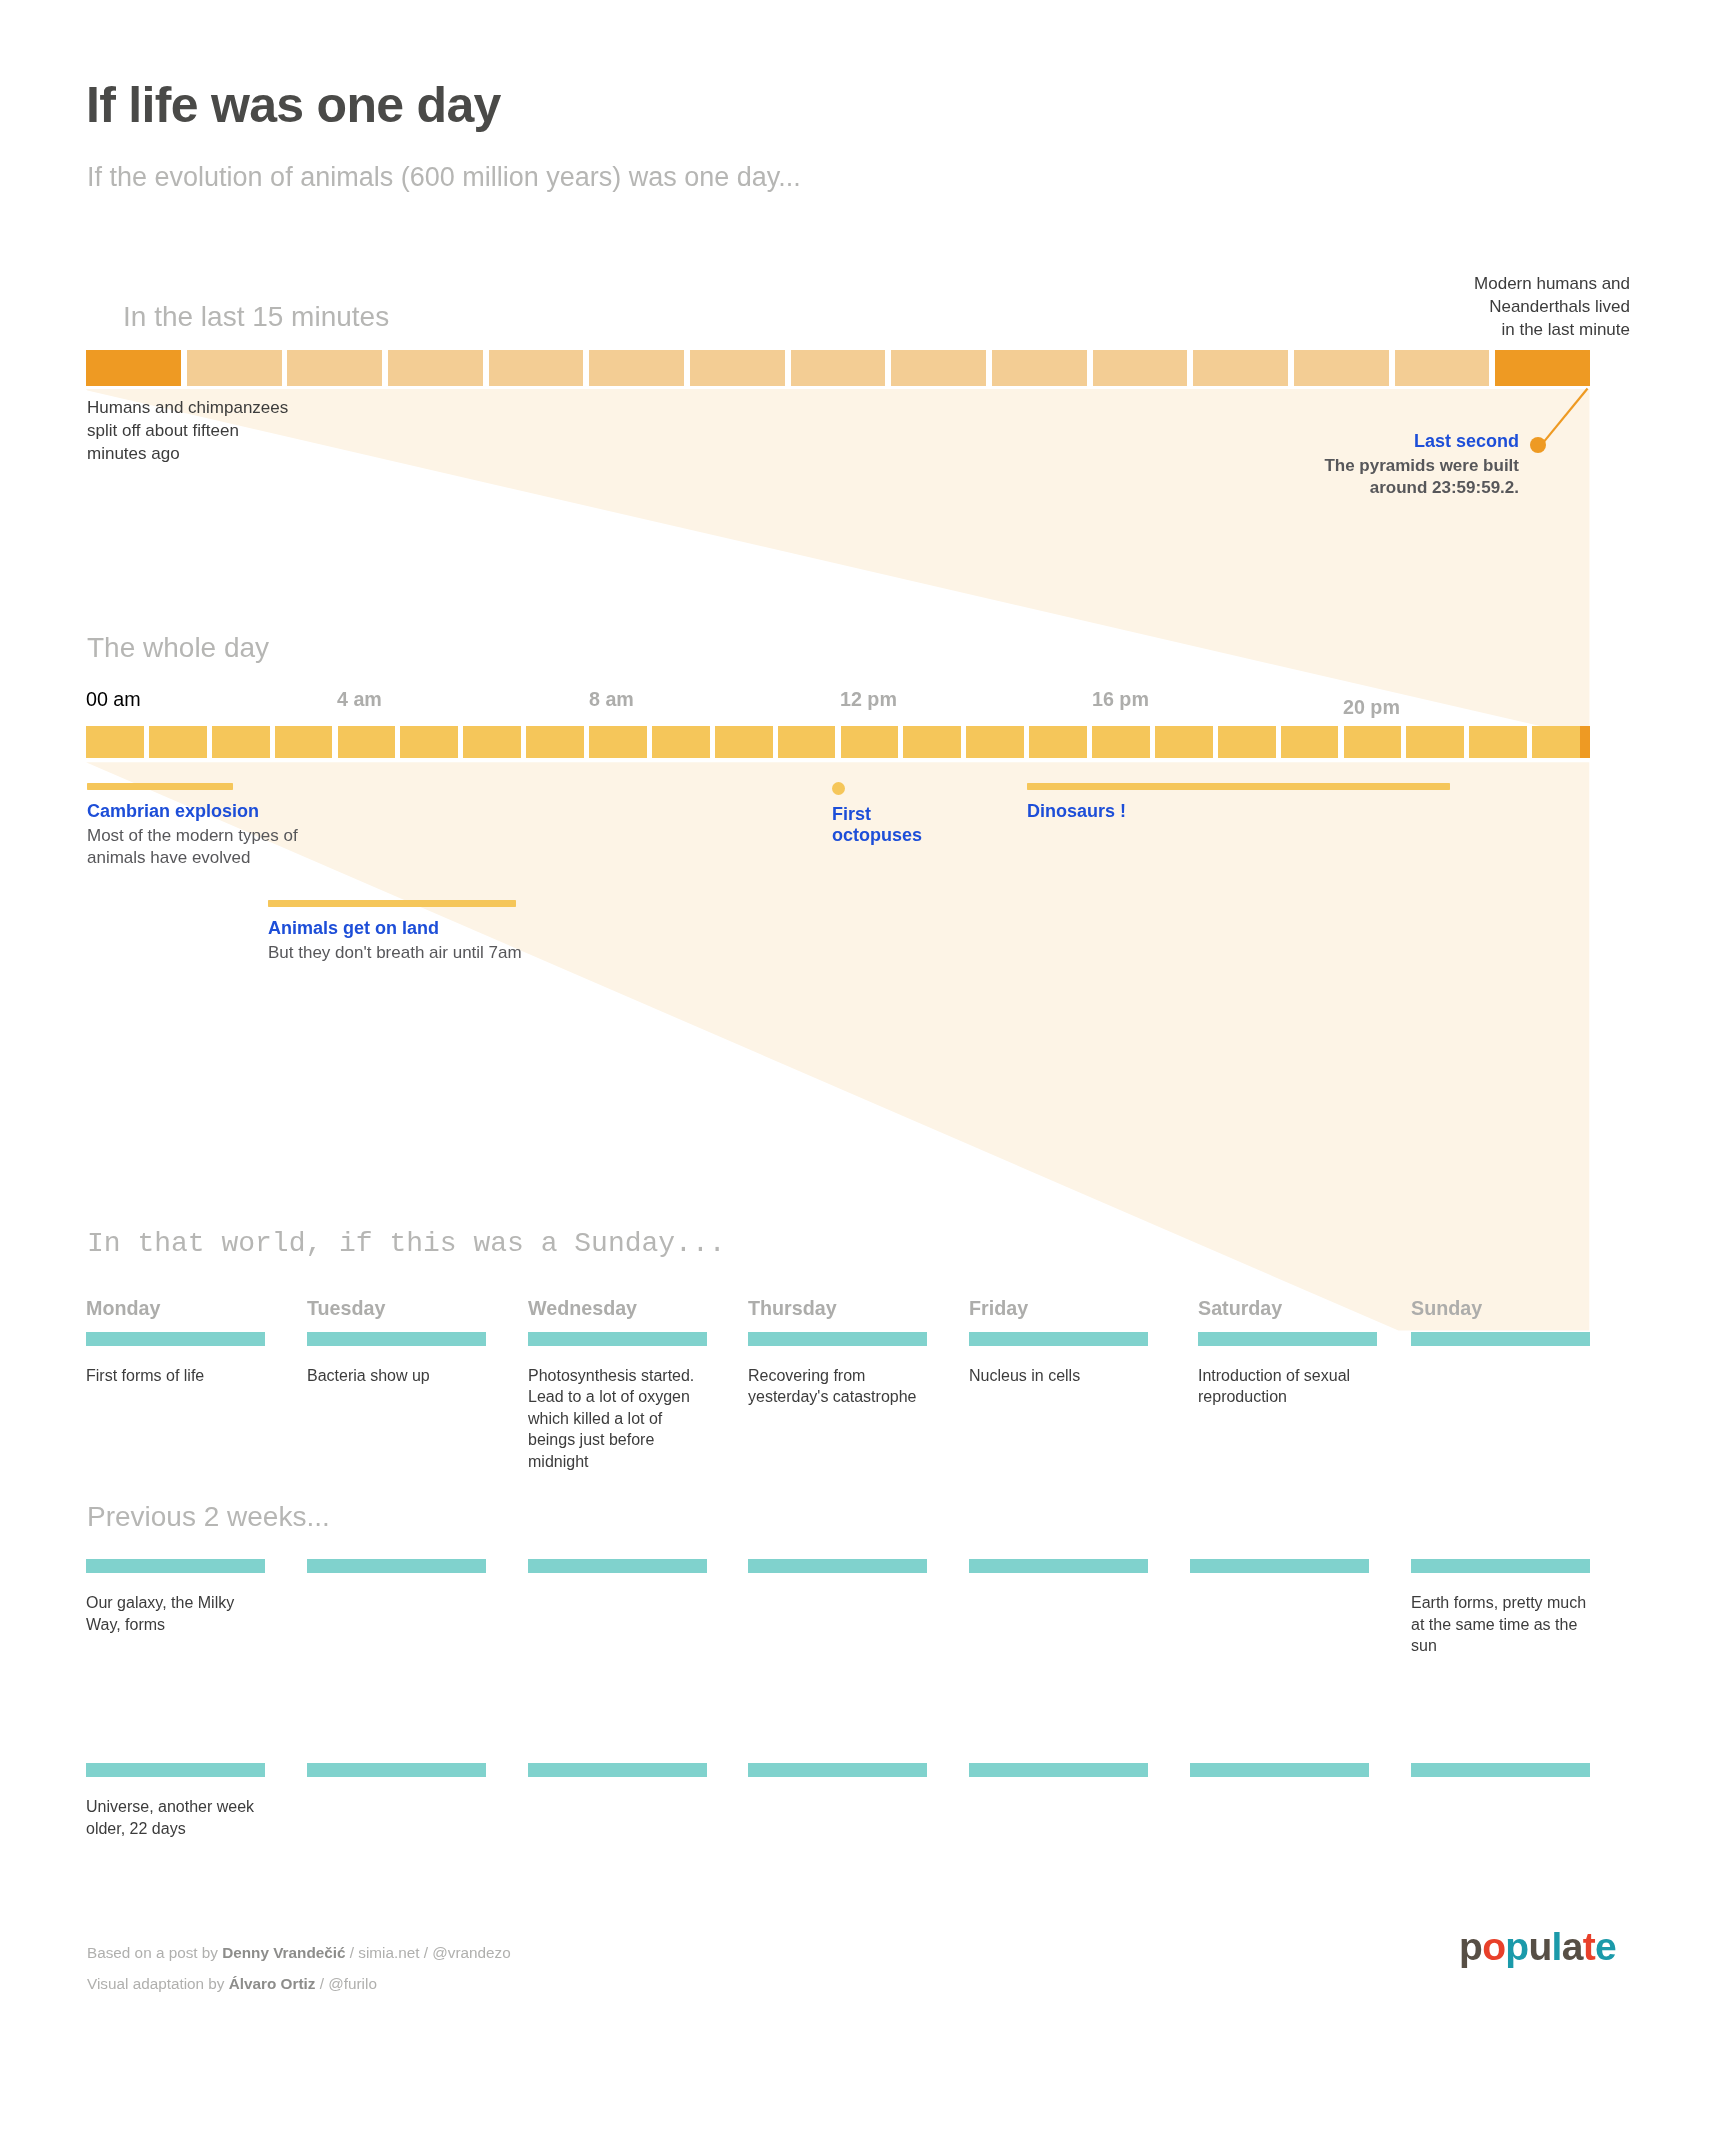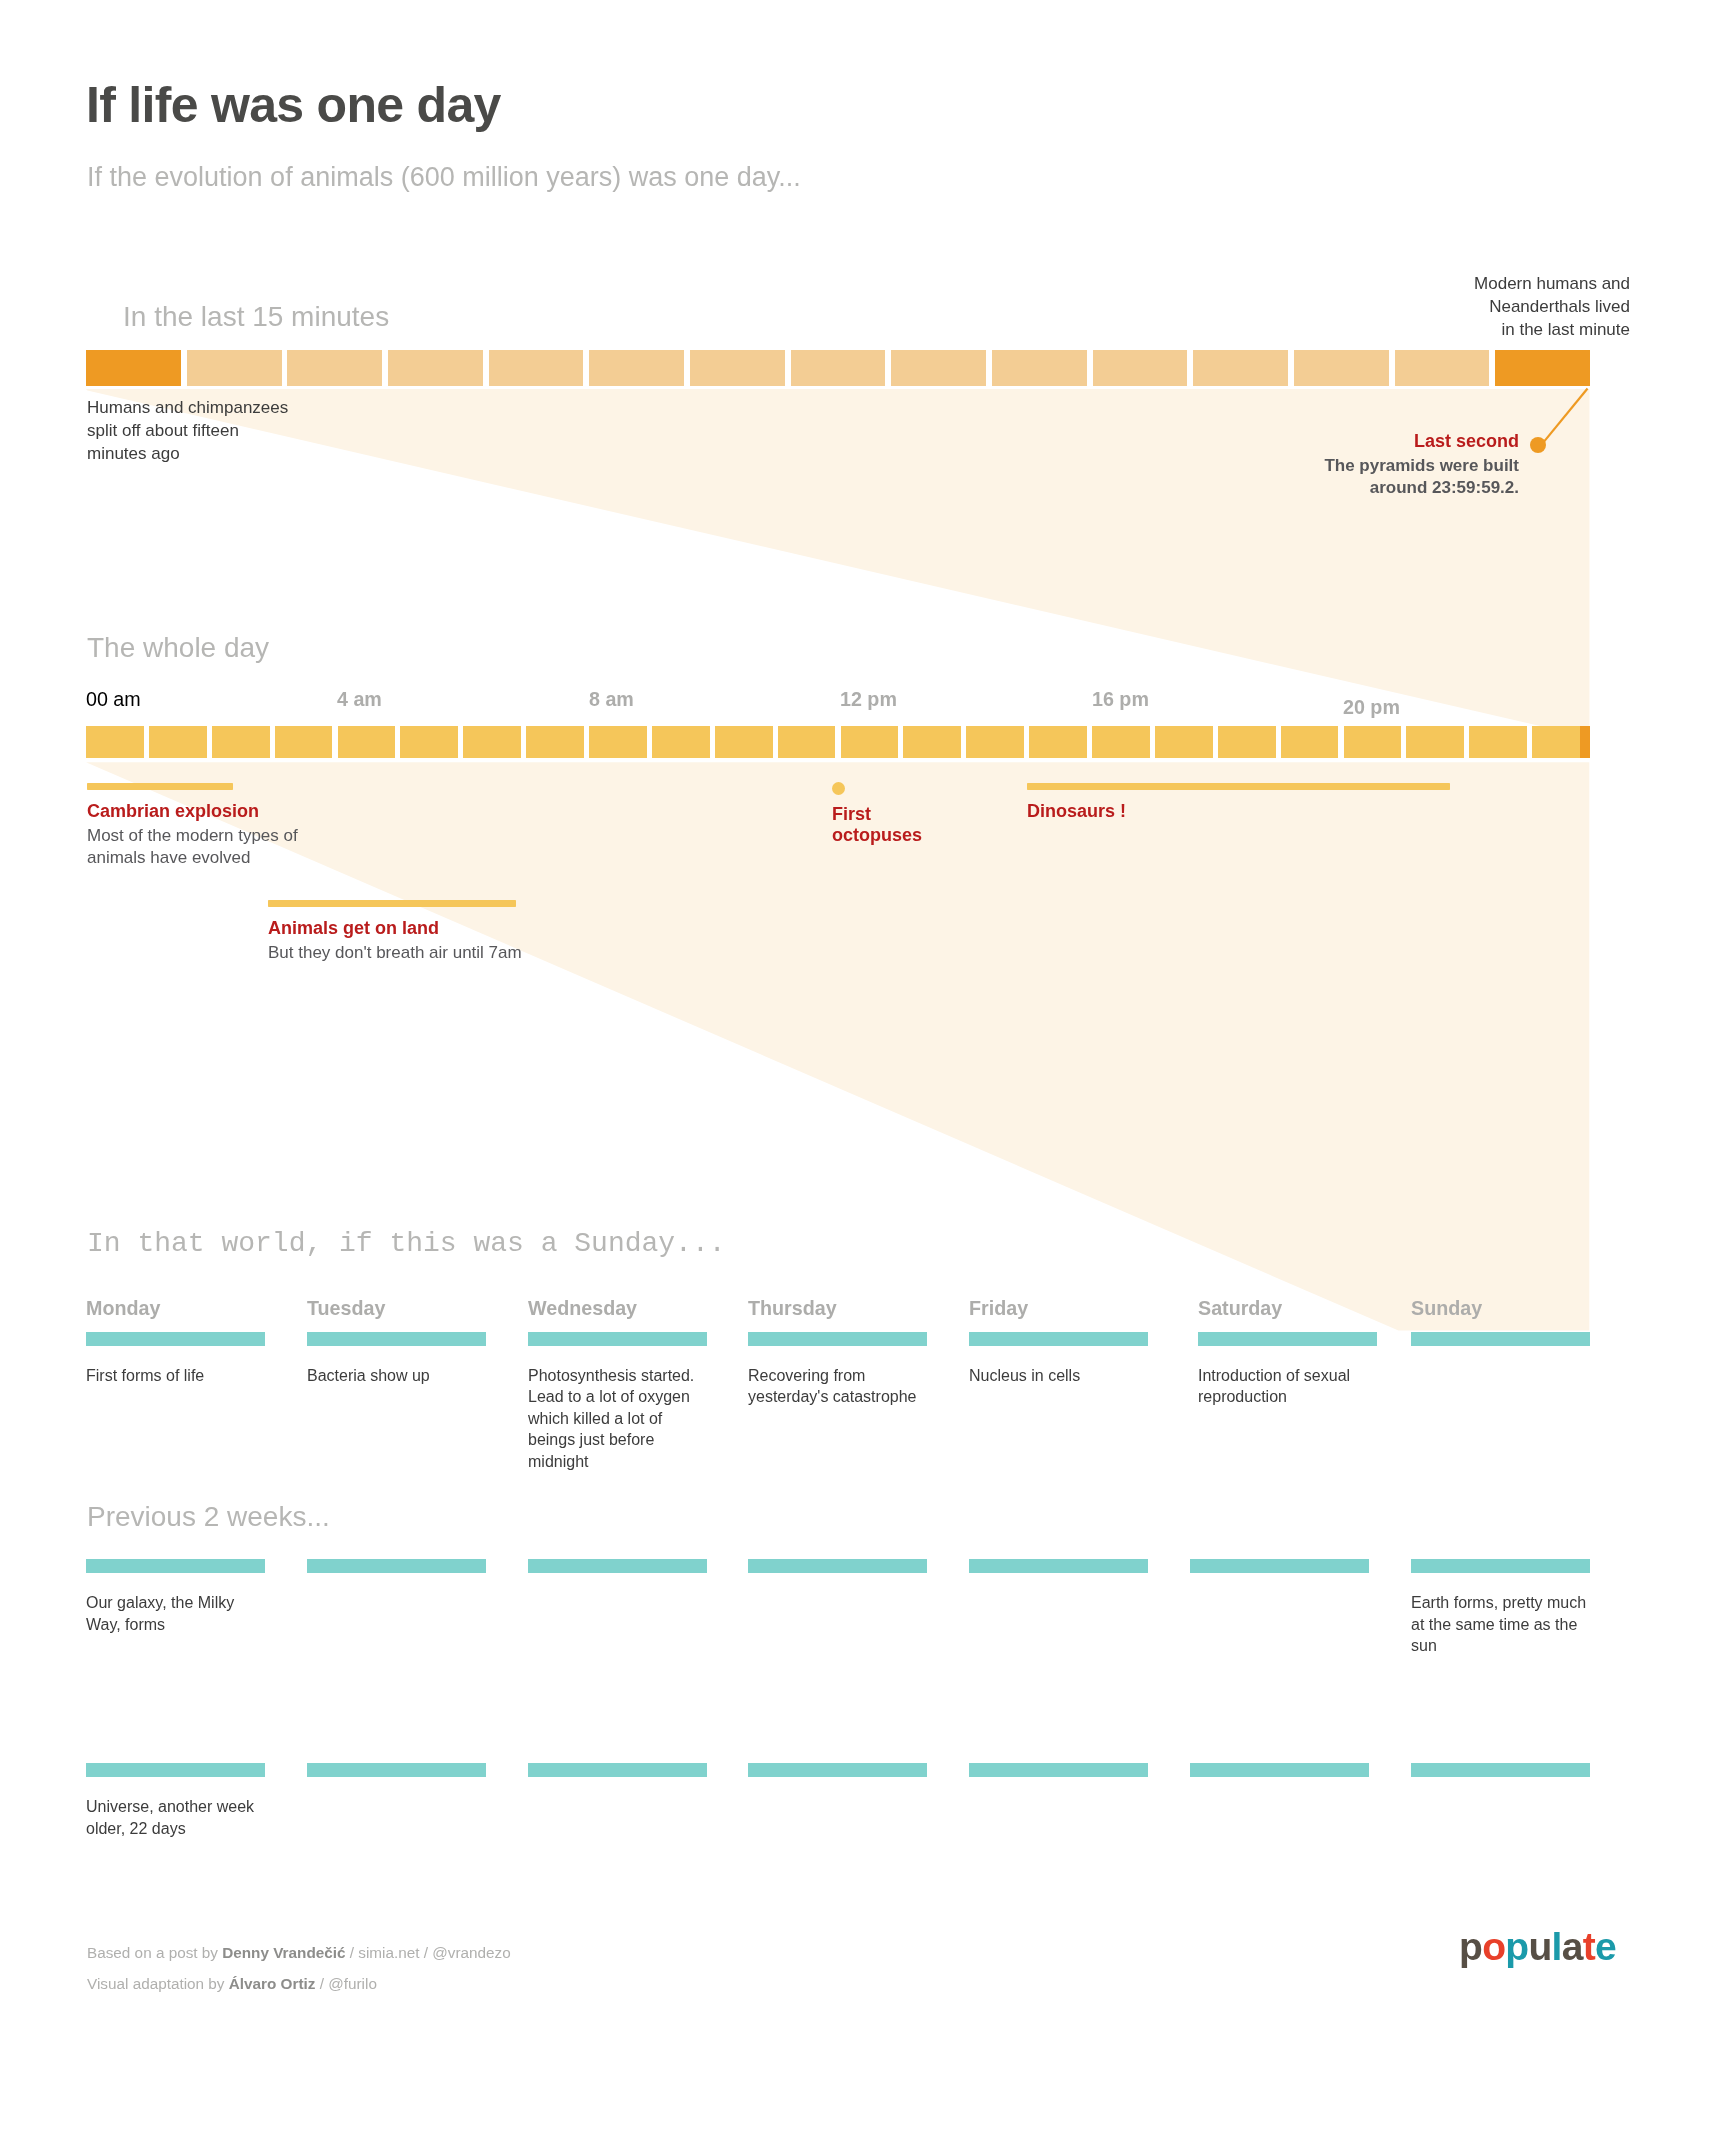--- a/index.html
+++ b/index.html
@@ -67,21 +67,21 @@
     margin-bottom: 11px;
   }
   .anno-dot {
     width: 13px; height: 13px;
     border-radius: 50%;
     margin-bottom: 8.7px;
   }
   .anno-title {
     font-size: 18px;
     font-weight: bold;
-    color: #b91c1c;
+    color: #1d4ed8;
     line-height: 1.18;
     margin: 0 0 2.9px 0;
   }
   .anno-body {
     font-size: 17px;
     color: #57575a;
     line-height: 1.30;
     margin: 0;
   }
   .plain-note {

